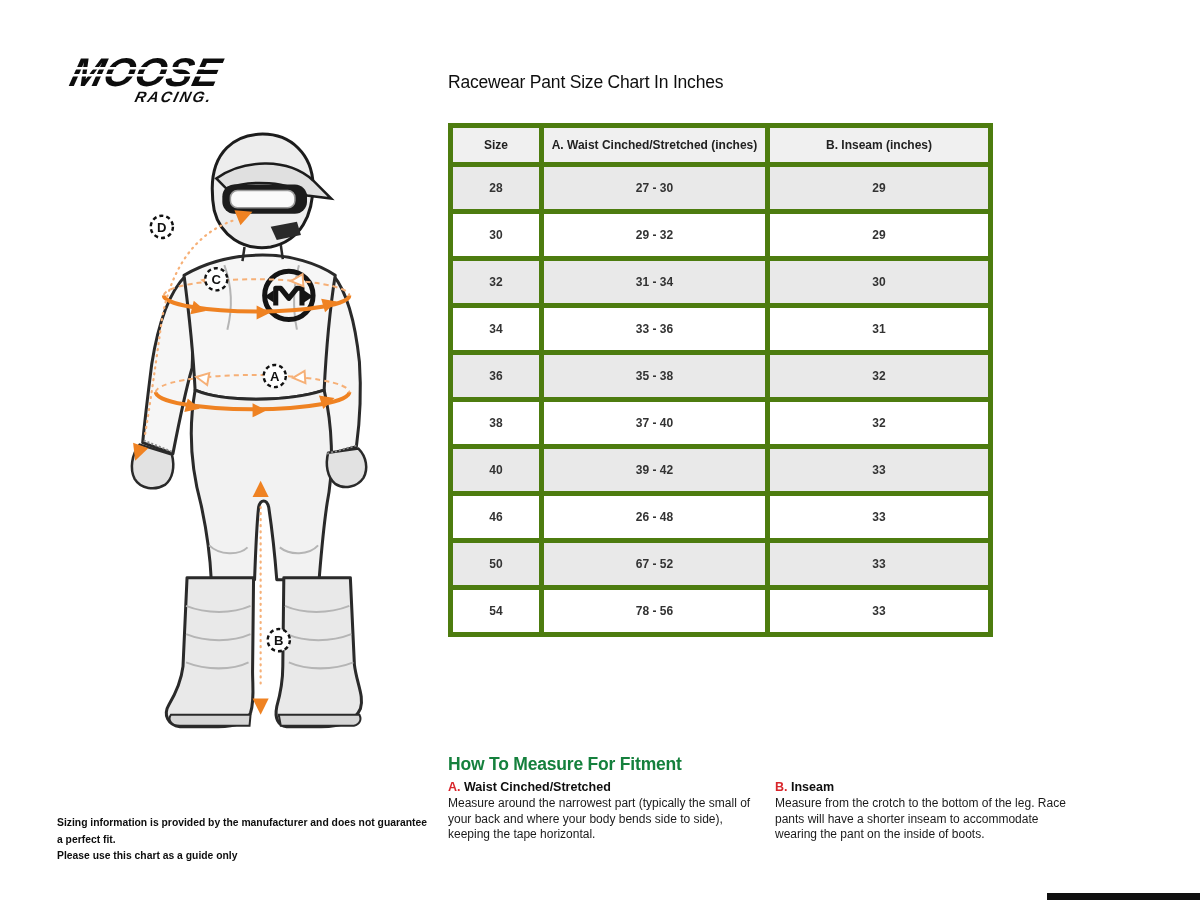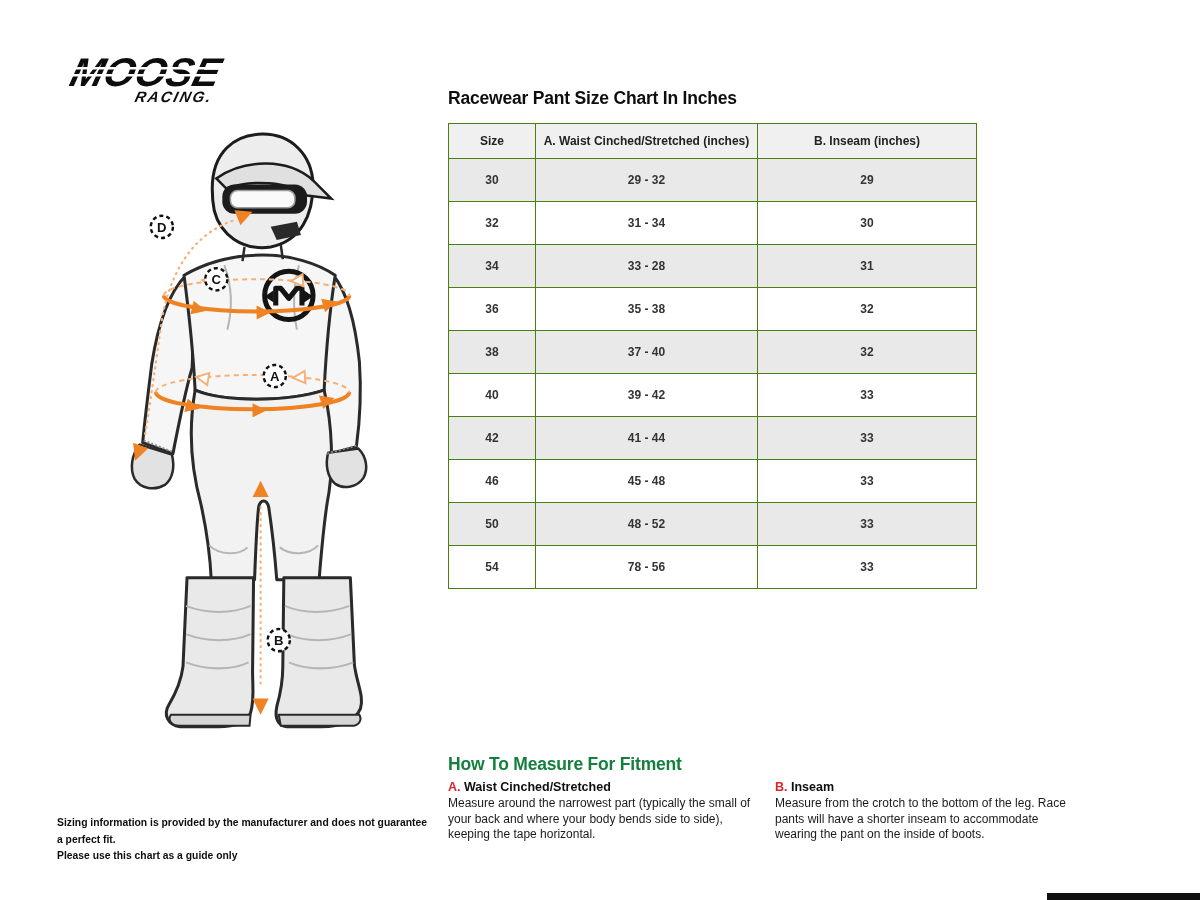--- a/index.html
+++ b/index.html
@@ -6,24 +6,24 @@
   #page{position:relative;width:1200px;height:900px;background:#ffffff;overflow:hidden;
         font-family:"Liberation Sans",sans-serif;color:#111;}
 
   
   #logo{position:absolute;left:55px;top:50px;width:195px;height:56px;}
 
   
   #figure{position:absolute;left:72px;top:122px;width:345px;height:625px;}
 
   
-  #chart-title{position:absolute;left:448px;top:88px;font-size:17.5px;font-weight:bold;
+  #chart-title{position:absolute;left:448px;top:72px;font-size:17.5px;font-weight:normal;
                letter-spacing:-0.2px;color:#0e0e0e;}
   #size-table{position:absolute;left:448px;top:123px;border-collapse:collapse;table-layout:fixed;}
-  #size-table th,#size-table td{border:1px solid #4d7c0f;text-align:center;vertical-align:middle;
+  #size-table th,#size-table td{border:5px solid #4d7c0f;text-align:center;vertical-align:middle;
                font-size:12px;font-weight:bold;color:#333;}
   #size-table th{height:32px;background:#f0f0f0;color:#222;}
   #size-table td{height:40px;background:#ffffff;}
   #size-table tbody tr:nth-child(odd) td{background:#e9e9e9;}
   .col-size{width:84px;} .col-waist{width:219px;} .col-inseam{width:216px;}
 
   
   #howto-title{position:absolute;left:448px;top:754px;font-size:17.5px;font-weight:bold;
                letter-spacing:-0.2px;color:#15803d;}
   .howto-col{position:absolute;top:779px;width:305px;font-size:12px;line-height:1.3;color:#1a1a1a;}
@@ -166,62 +166,62 @@
   <table id="size-table">
     <thead>
       <tr>
         <th class="col-size">Size</th>
         <th class="col-waist">A. Waist Cinched/Stretched (inches)</th>
         <th class="col-inseam">B. Inseam (inches)</th>
       </tr>
     </thead>
     <tbody>
         <tr>
+          <td>28</td>
+          <td>27 - 30</td>
+          <td>29</td>
+        </tr>
+        <tr>
           <td>30</td>
           <td>29 - 32</td>
           <td>29</td>
         </tr>
         <tr>
           <td>32</td>
           <td>31 - 34</td>
           <td>30</td>
         </tr>
         <tr>
           <td>34</td>
-          <td>33 - 28</td>
+          <td>33 - 36</td>
           <td>31</td>
         </tr>
         <tr>
           <td>36</td>
           <td>35 - 38</td>
           <td>32</td>
         </tr>
         <tr>
           <td>38</td>
           <td>37 - 40</td>
           <td>32</td>
         </tr>
         <tr>
           <td>40</td>
           <td>39 - 42</td>
           <td>33</td>
         </tr>
         <tr>
-          <td>42</td>
-          <td>41 - 44</td>
-          <td>33</td>
-        </tr>
-        <tr>
           <td>46</td>
-          <td>45 - 48</td>
+          <td>26 - 48</td>
           <td>33</td>
         </tr>
         <tr>
           <td>50</td>
-          <td>48 - 52</td>
+          <td>67 - 52</td>
           <td>33</td>
         </tr>
         <tr>
           <td>54</td>
           <td>78 - 56</td>
           <td>33</td>
         </tr>
       </tbody>
   </table>
 

